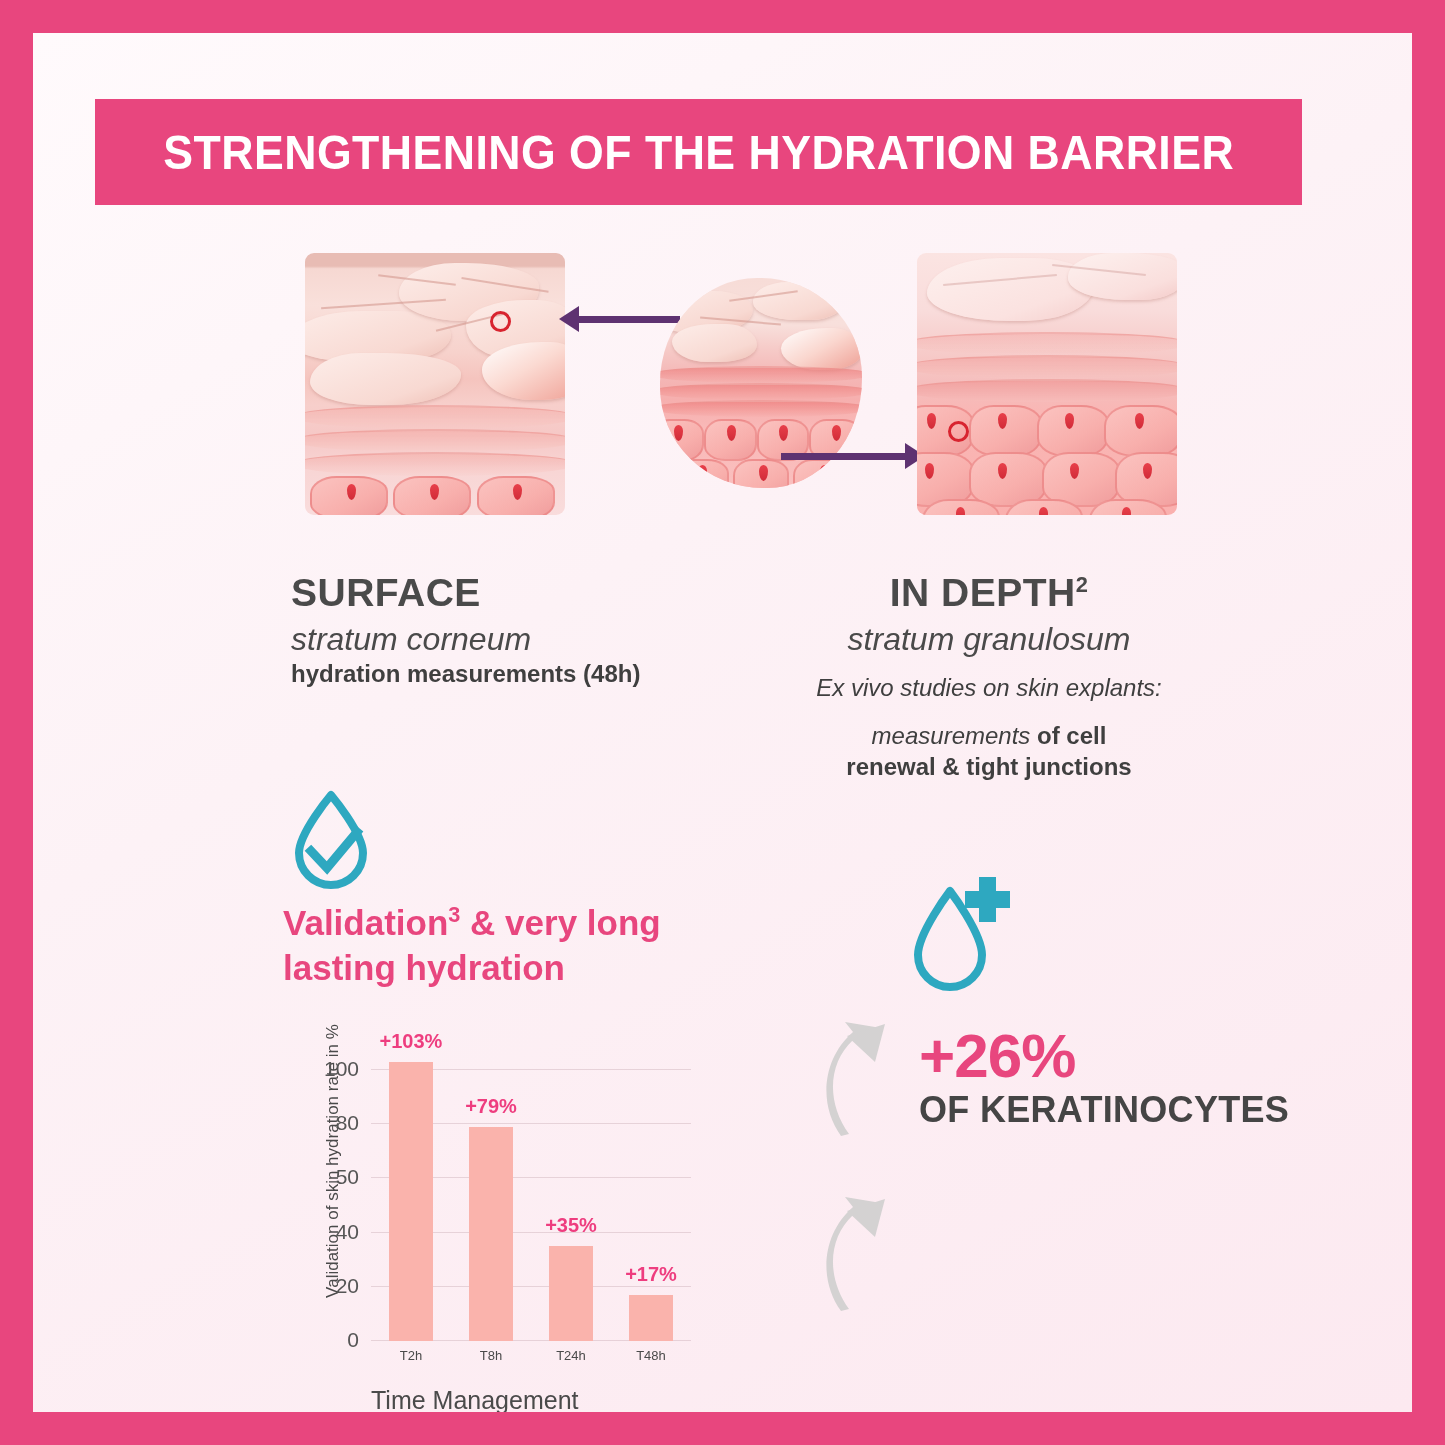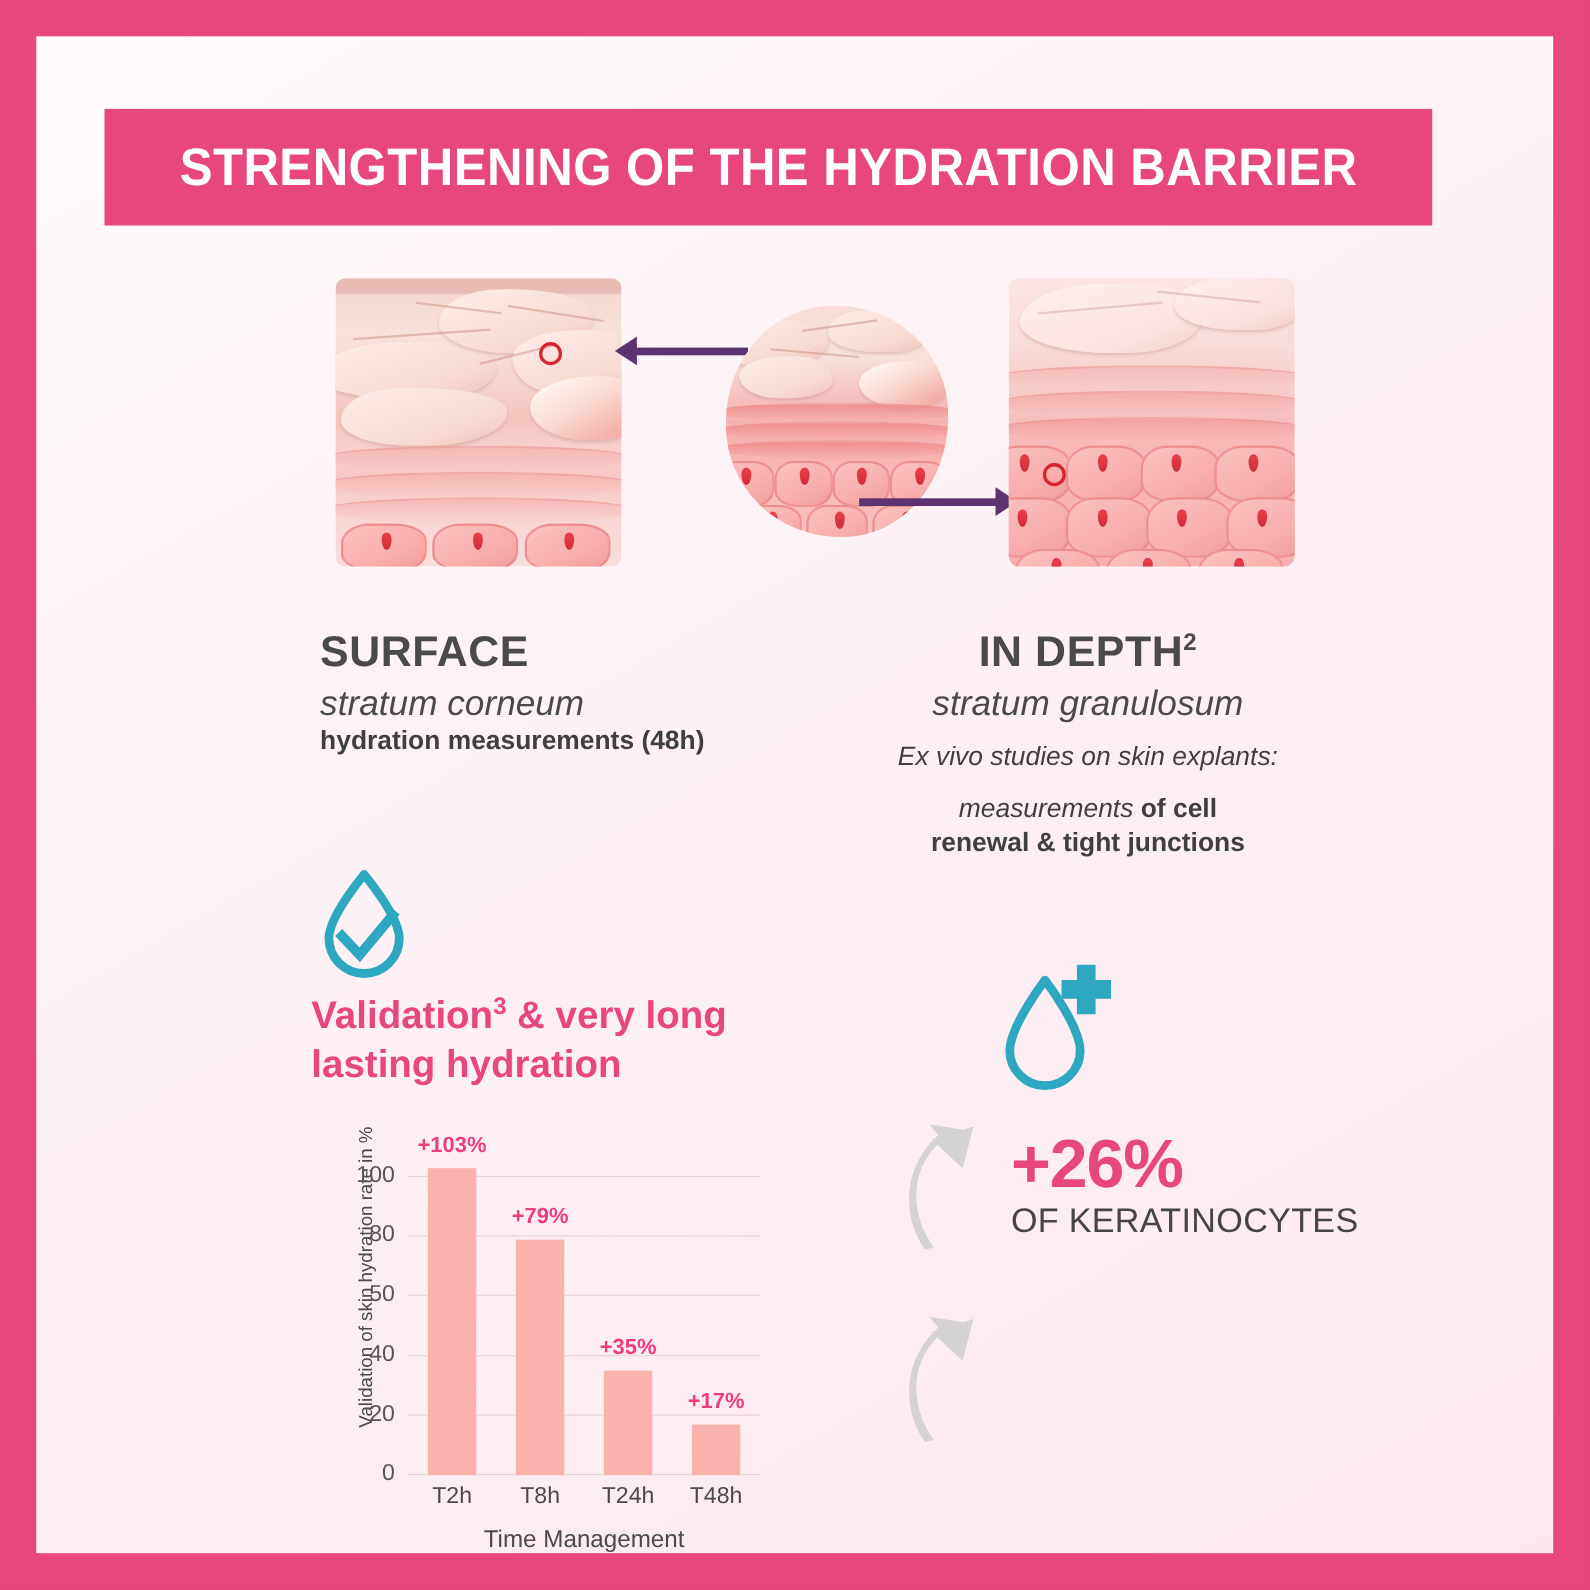--- a/index.html
+++ b/index.html
@@ -283,31 +283,30 @@
     font-weight: bold;
     color: #EE3D7F;
     white-space: nowrap;
   }
   .xtick {
     position: absolute;
     top: 100%;
     left: 50%;
     transform: translateX(-50%);
     margin-top: 7px;
-    font-size: 21px;
+    font-size: 13px;
     color: #4A4A4A;
     white-space: nowrap;
   }
   .x-axis-title {
     position: absolute;
     left: 92px;
     width: 320px;
     top: 385px;
-    text-align: center;
-    font-size: 22px;
+    font-size: 25px;
     color: #4A4A4A;
   }
 
   
   .stat {
     position: absolute;
     display: flex;
     align-items: center;
   }
   .stat-1 { left: 790px; top: 985px; }
@@ -317,22 +316,22 @@
   .stat-text { margin-left: 14px; }
 
   .stat-value {
     font-size: 62px;
     font-weight: bold;
     color: #E8467E;
     line-height: 1.0;
     letter-spacing: -1px;
   }
   .stat-caption {
-    font-size: 31px;
-    font-weight: normal;
+    font-size: 36px;
+    font-weight: bold;
     color: #454545;
     line-height: 1.12;
     letter-spacing: 0.3px;
     margin-top: 3px;
   }
 </style>
 </head>
 <body>
 
 <div class="poster">

